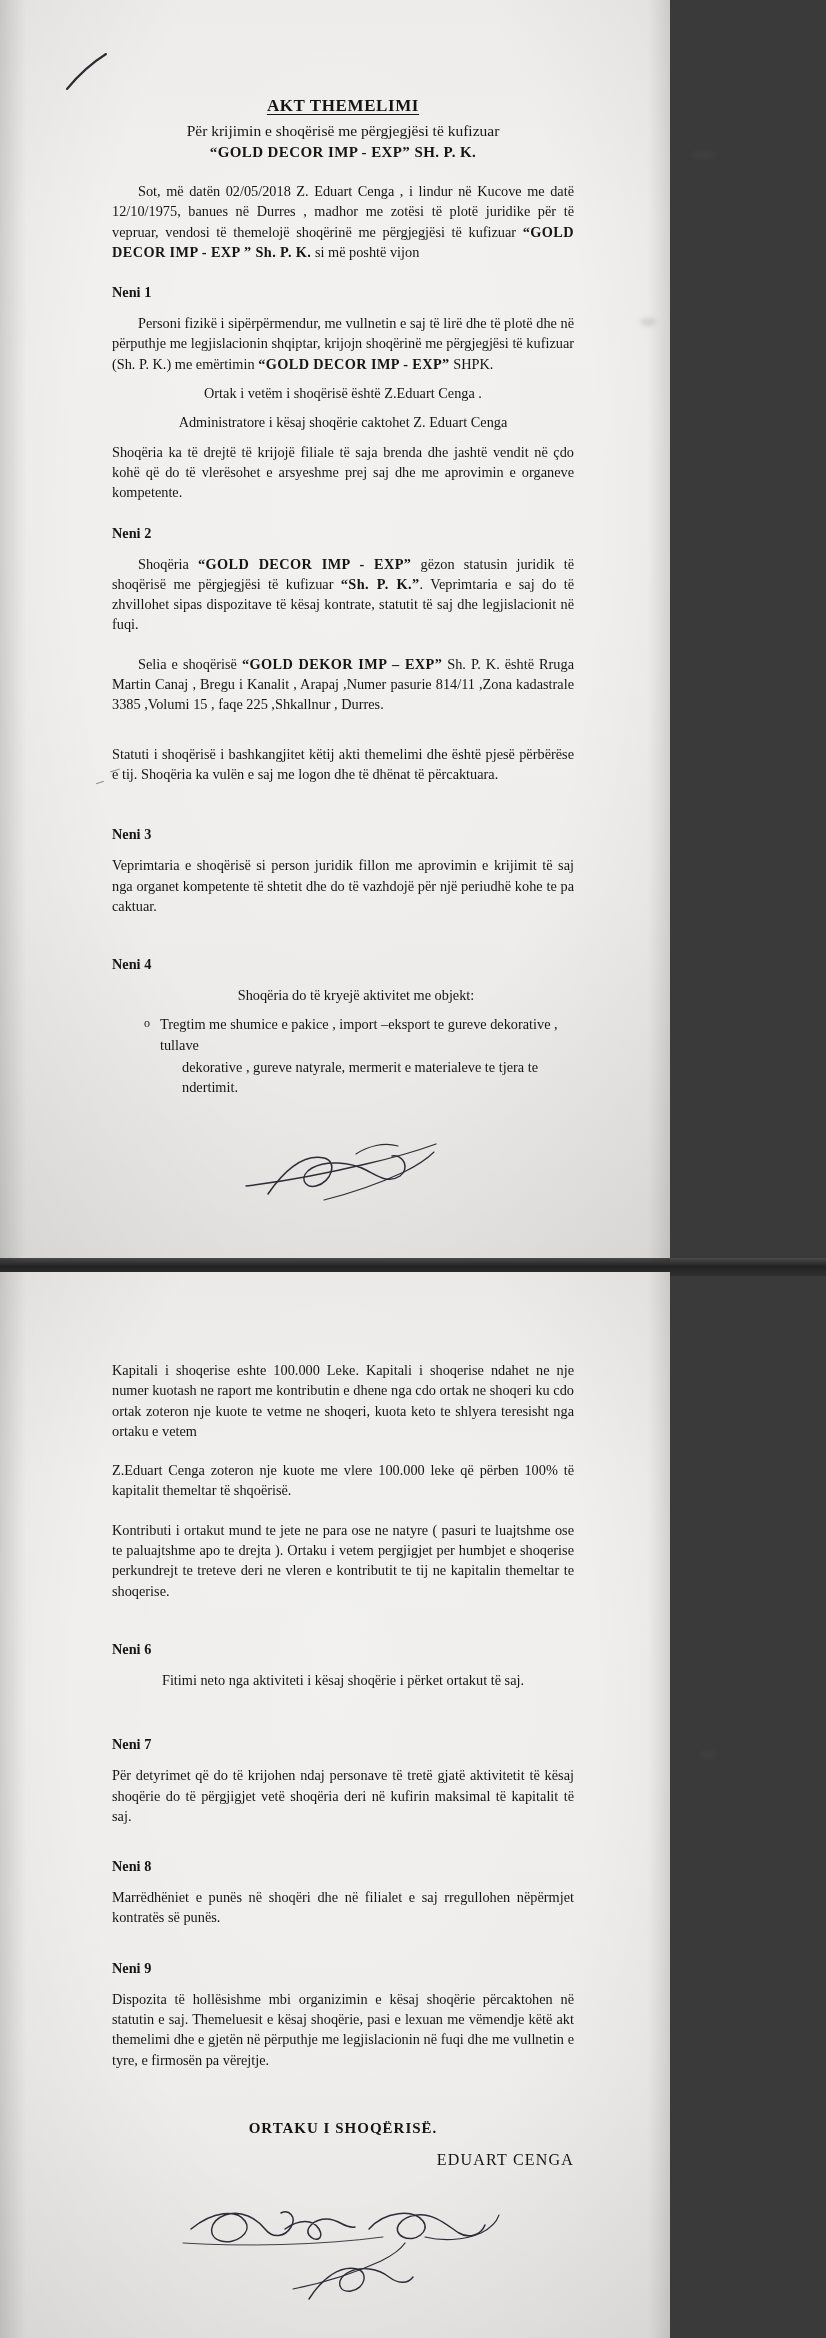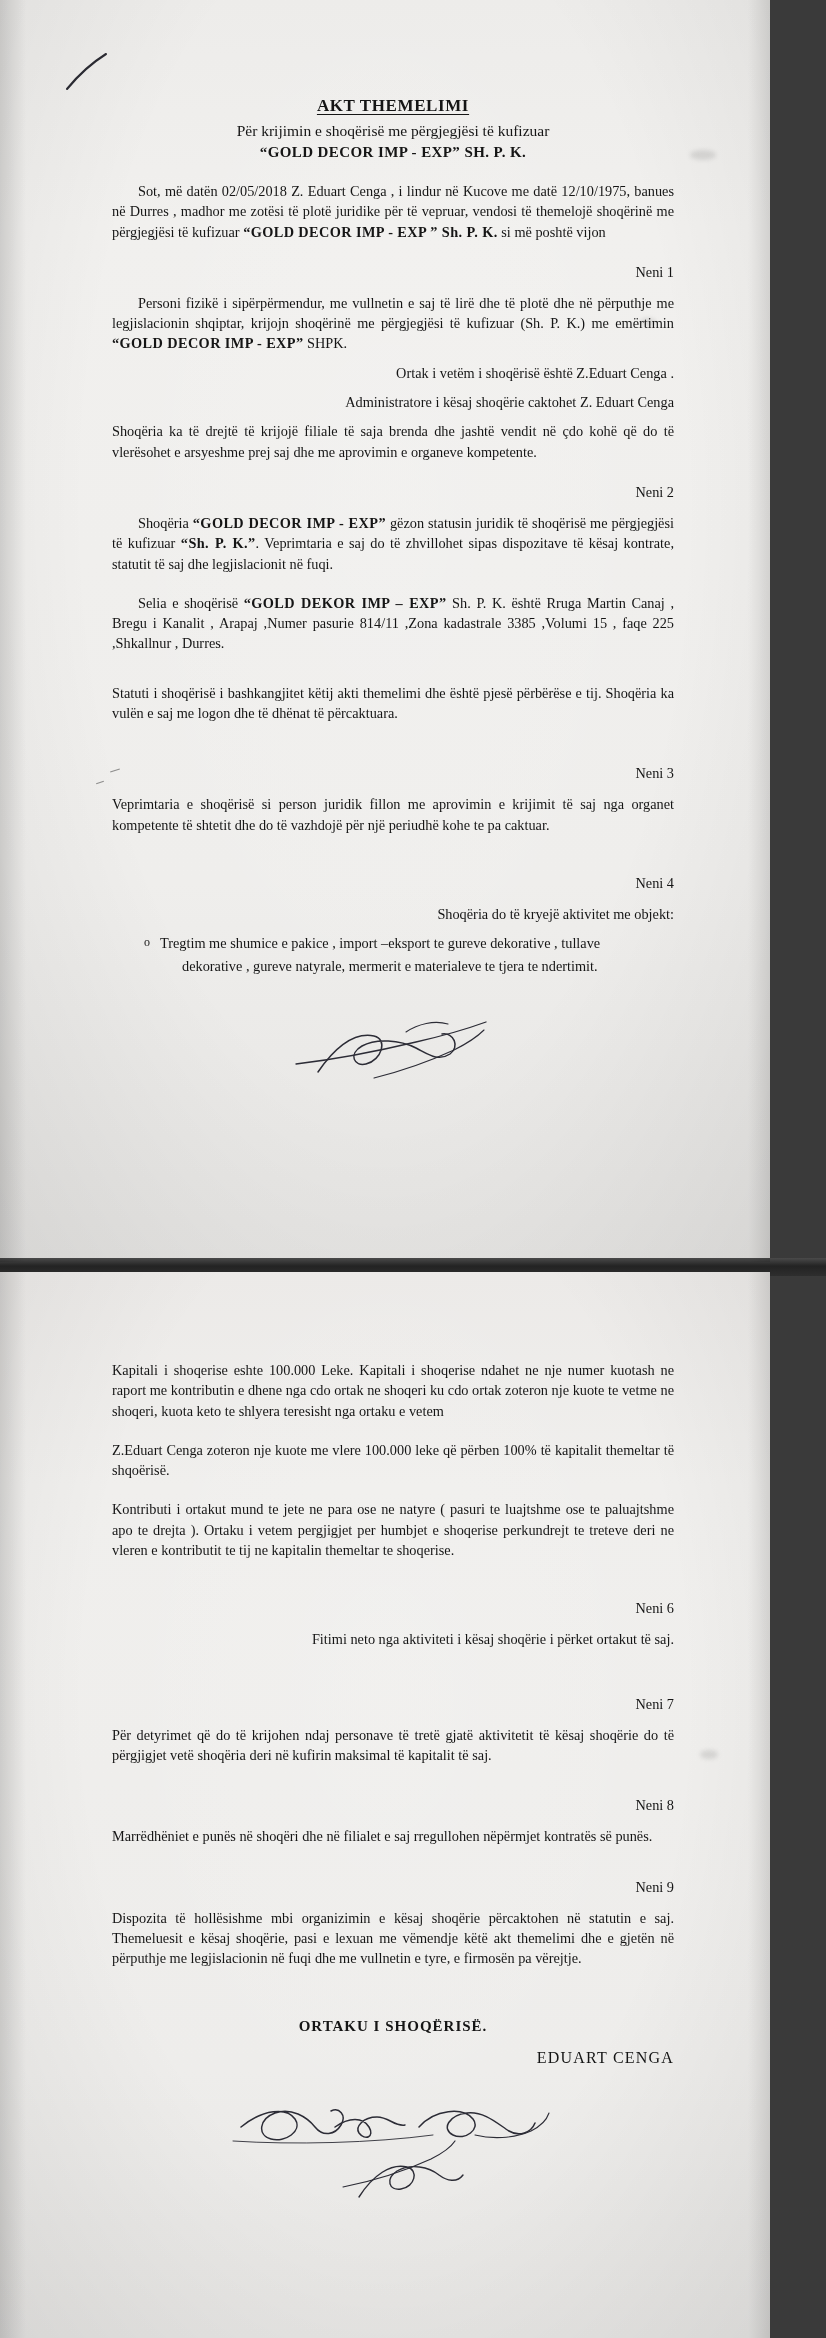--- a/index.html
+++ b/index.html
@@ -12,21 +12,21 @@
     height: 2338px;
     position: relative;
     font-family: "Liberation Serif", serif;
     overflow: hidden;
   }
 
   
   .sheet {
     position: absolute;
     left: 0;
-    width: 770px;
+    width: 670px;
     background: #efeeec;
     color: #151515;
   }
   .sheet::after {
     
     content: "";
     position: absolute;
     inset: 0;
     pointer-events: none;
     background:
@@ -79,32 +79,32 @@
   }
   .bold-co {
     font-family: "Liberation Serif", serif;
     font-weight: bold;
     letter-spacing: 0.4px;
   }
   p.body {
     font-size: 14.3px;
     line-height: 1.42;
     margin: 0 0 9px 0;
-    text-align: right;
+    text-align: center;
   }
   p.body.just {
     text-align: justify;
   }
   .indent {
     text-indent: 26px;
   }
   .article-head {
-    text-align: right;
-    font-size: 14.3px;
-    font-weight: normal;
+    text-align: left;
+    font-size: 14.3px;
+    font-weight: bold;
     margin: 22px 0 12px 0;
   }
   .spacer-s { height: 10px; }
   .spacer-m { height: 20px; }
 
   .bullet-line {
     font-size: 14.3px;
     line-height: 1.42;
     margin: 0 0 2px 0;
     padding-left: 48px;

